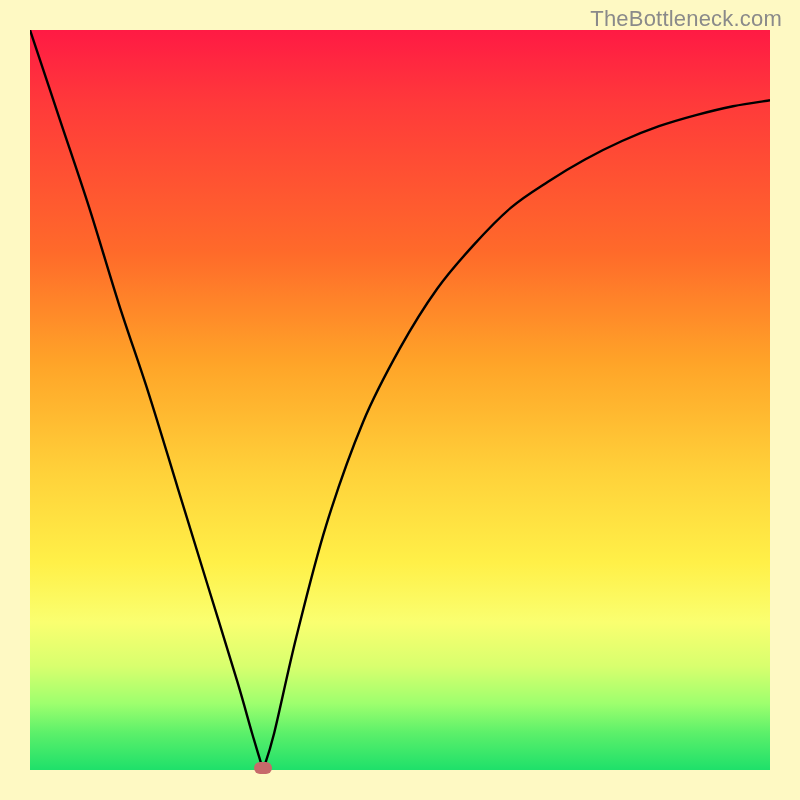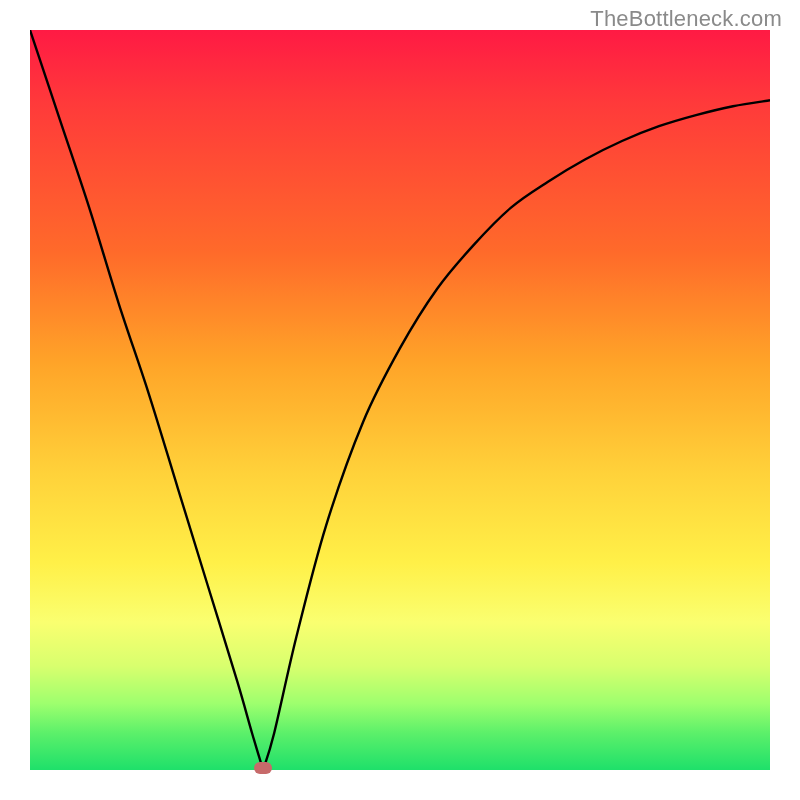--- a/index.html
+++ b/index.html
@@ -8,21 +8,21 @@
     width: 800px;
     height: 800px;
     background: #000;
     overflow: hidden;
     font-family: Arial, Helvetica, sans-serif;
   }
   .frame {
     position: relative;
     width: 800px;
     height: 800px;
-    background: #ffffff;
+    background: #fef9c3;
   }
   .plot-area {
     position: absolute;
     left: 30px;
     top: 30px;
     width: 740px;
     height: 740px;
     
     background: linear-gradient(to bottom,
       #ff1a44 0%,

